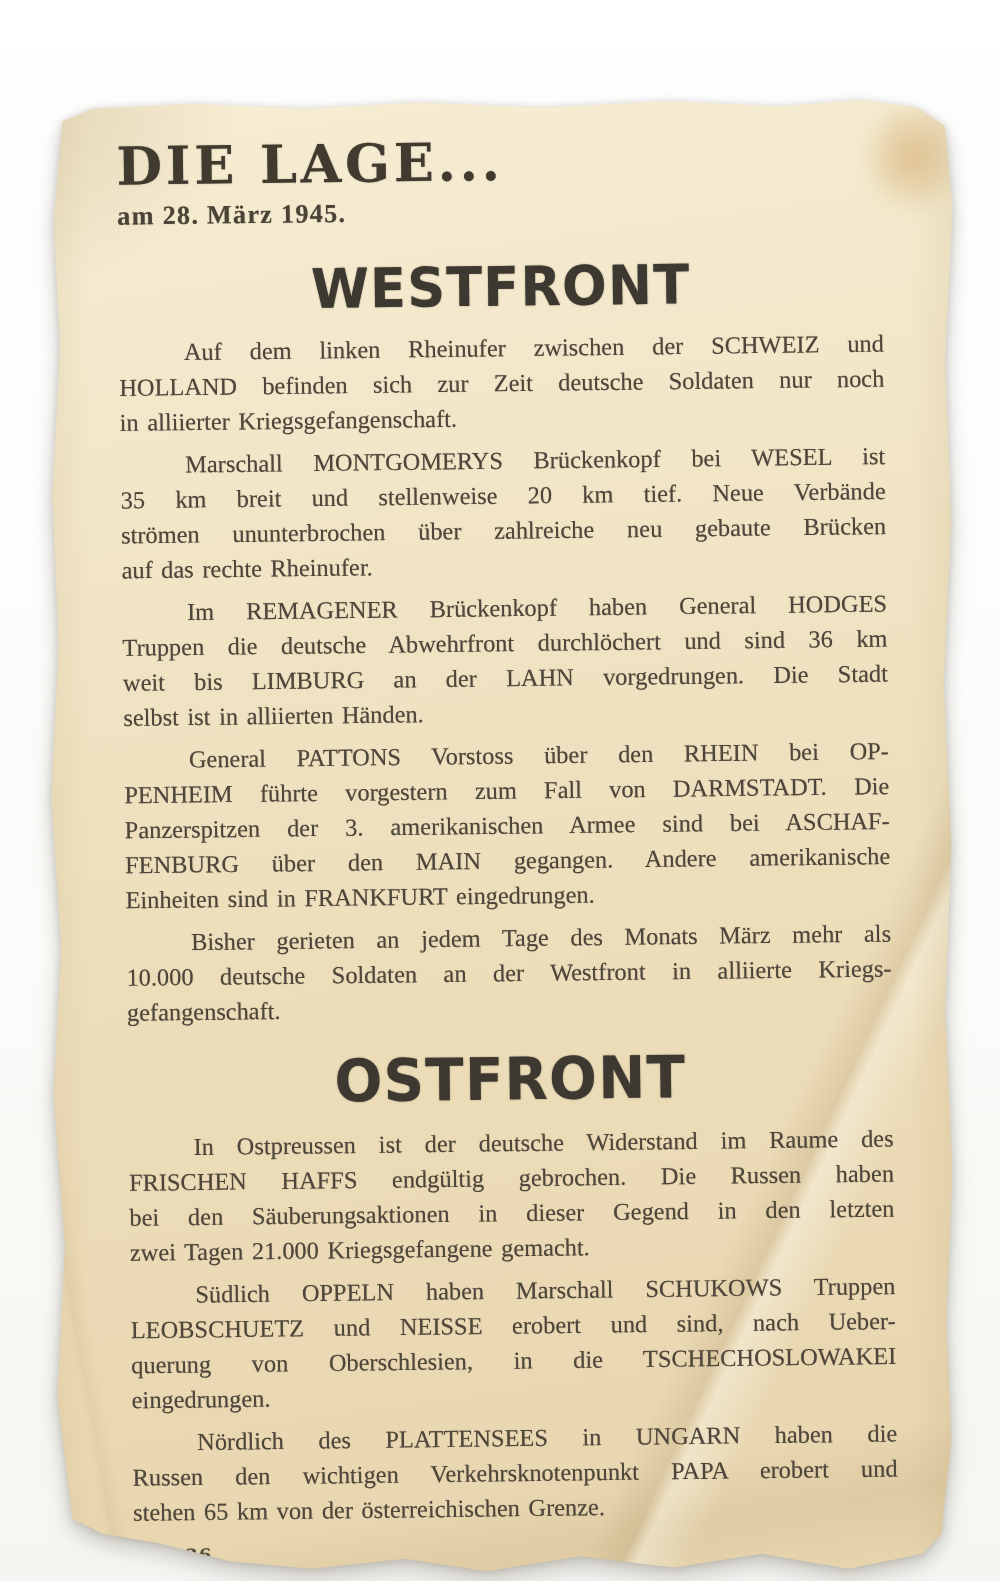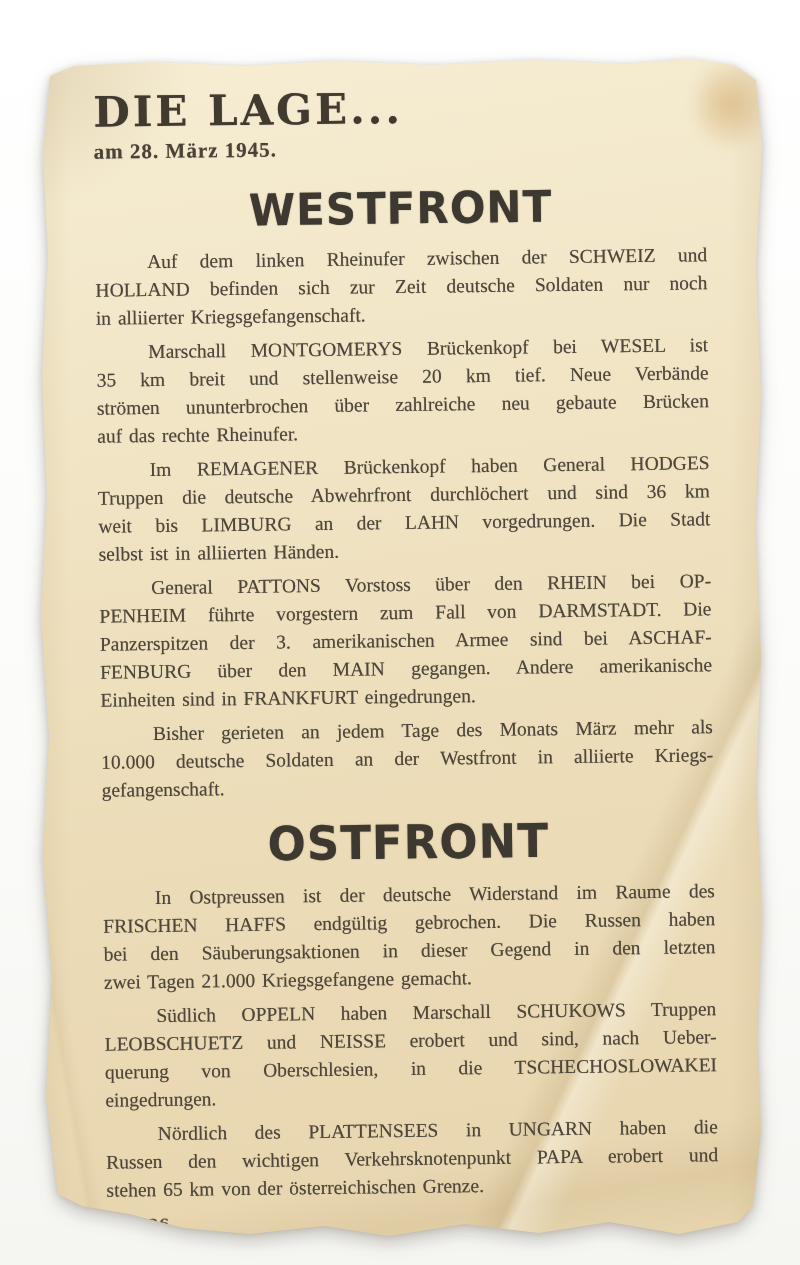--- a/index.html
+++ b/index.html
@@ -1,21 +1,21 @@
 <!DOCTYPE html>
 <html><head>
 <meta charset="utf-8">
 <style>
   html,body{margin:0;padding:0;}
   body{
     width:800px;height:1265px;position:relative;overflow:hidden;
     background:linear-gradient(#ffffff 0%,#fbfbf9 60%,#f5f5f2 100%);
     font-family:"Liberation Serif","DejaVu Serif",serif;
   }
-  .stage{position:absolute;inset:0;}
+  .stage{position:absolute;inset:0;margin-top:21px;}
   .paper-wrap{
     position:absolute;left:34px;top:56px;width:732px;height:1186px;
     filter:drop-shadow(0 7px 9px rgba(60,50,30,0.22)) drop-shadow(0 1px 3px rgba(60,50,30,0.18));
   }
   .paper{
     position:absolute;inset:0;
     background:linear-gradient(172deg,#f6edd3 0%,#f1e5c6 30%,#ecdcb8 62%,#e7d5ae 100%);
     clip-path:polygon(16px 20px,40px 10px,120px 6px,210px 10px,300px 5px,400px 9px,500px 4px,590px 8px,655px 3px,700px 9px,722px 24px,
       728px 90px,722px 210px,727px 340px,721px 470px,727px 600px,722px 730px,728px 860px,723px 980px,727px 1075px,719px 1150px,
       704px 1166px,645px 1178px,575px 1166px,505px 1177px,430px 1168px,355px 1180px,290px 1170px,215px 1178px,150px 1172px,95px 1158px,48px 1150px,

